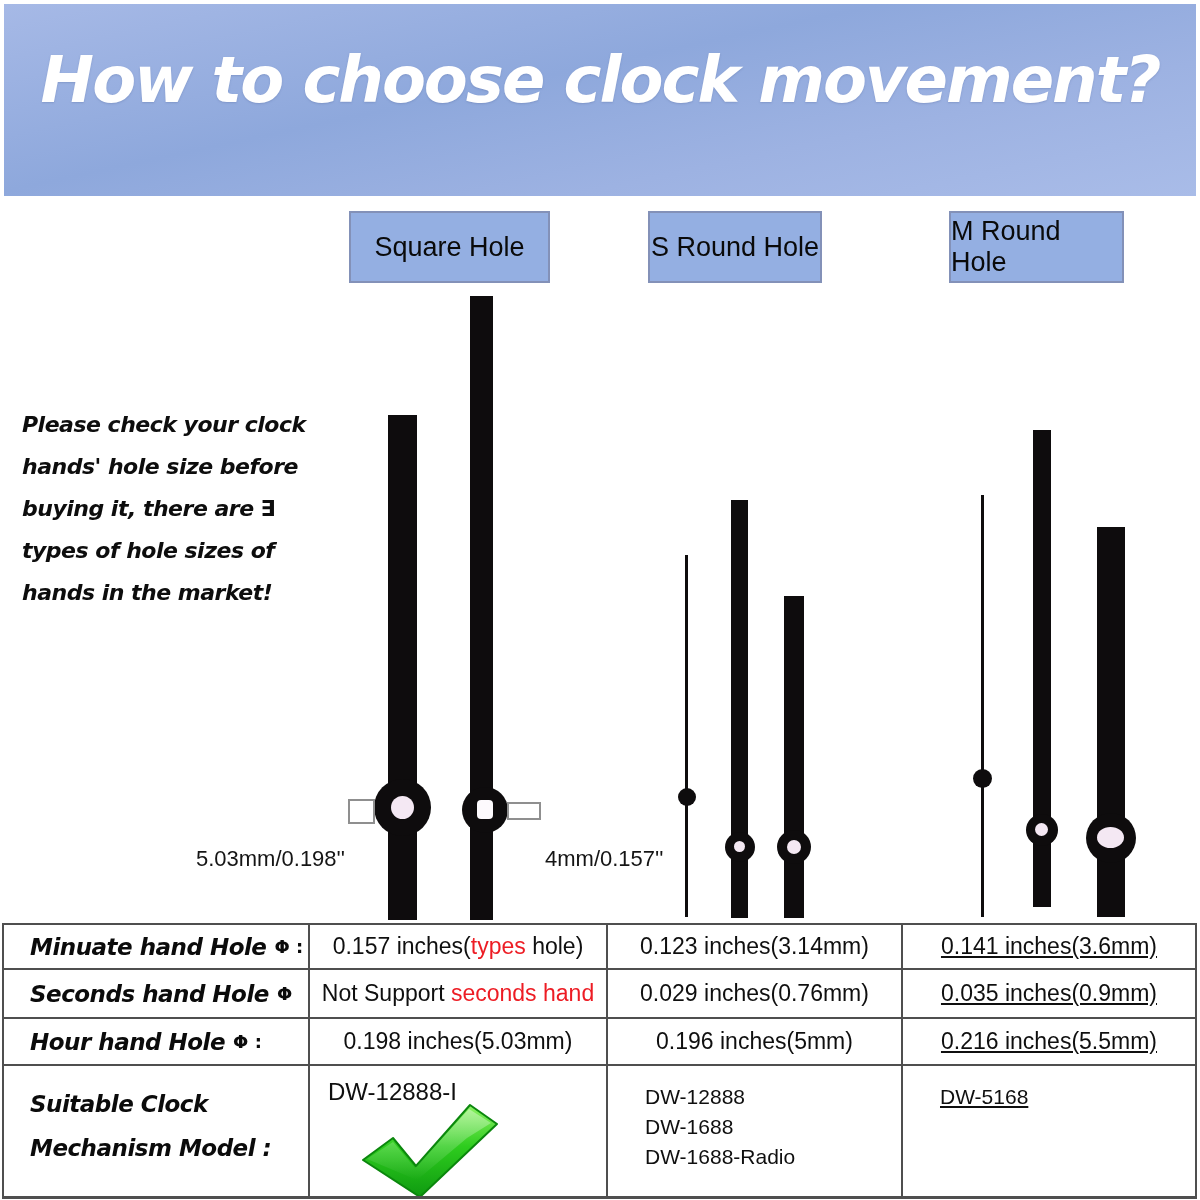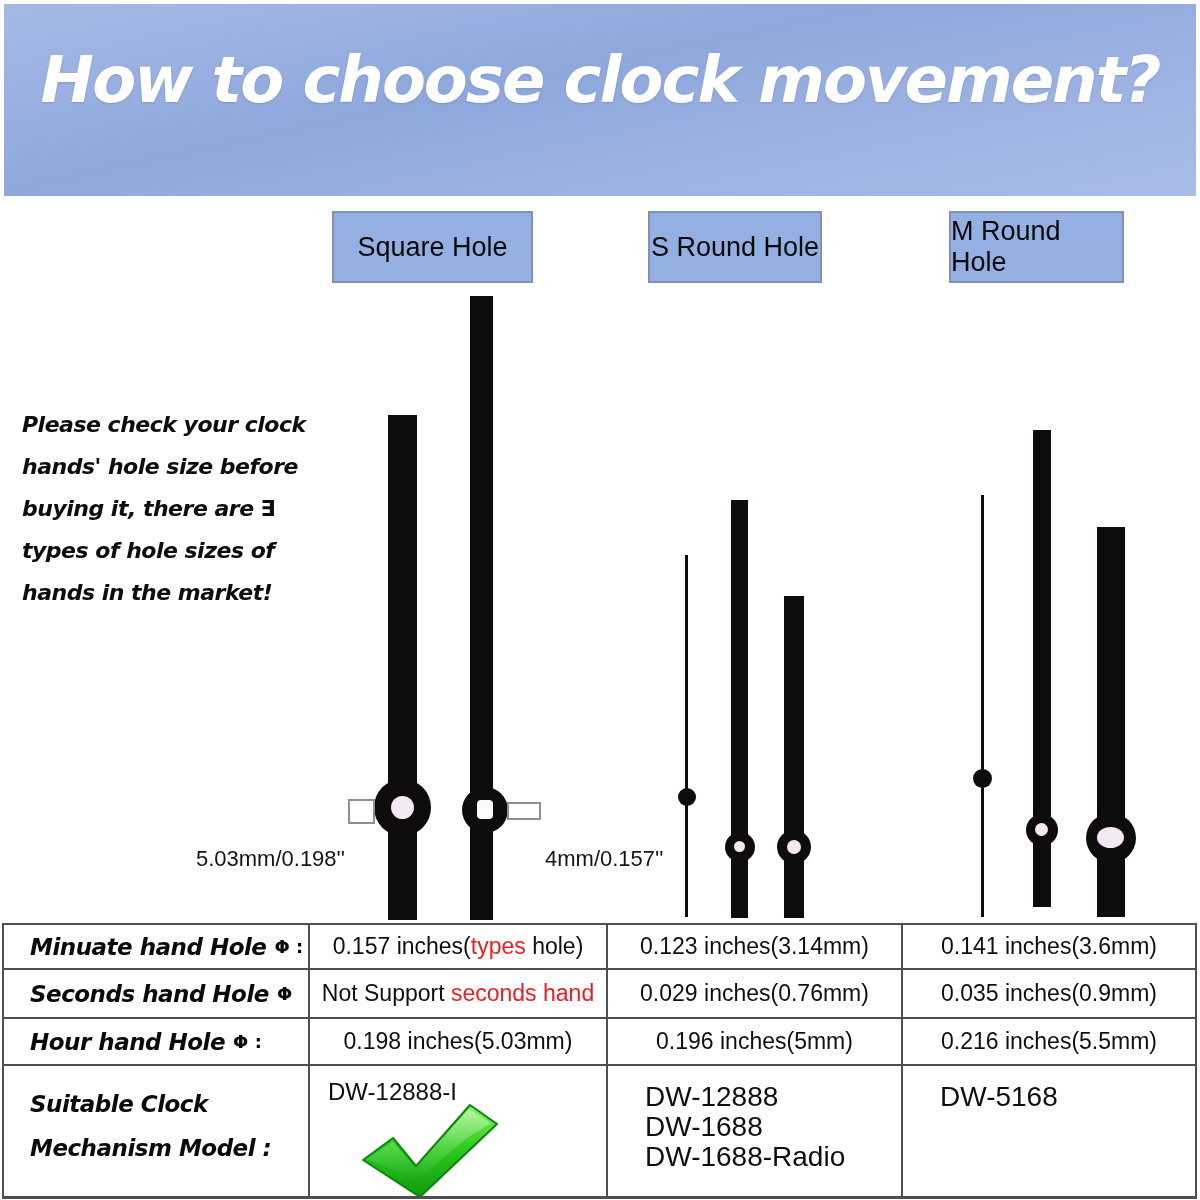--- a/index.html
+++ b/index.html
@@ -21,21 +21,21 @@
     text-shadow:0 1px 2px rgba(90,110,160,0.35); white-space:nowrap;
   }
 
   
   .colbox {
     position:absolute; top:211px; height:72px; box-sizing:border-box;
     background:#94afe2; border:2px solid #8391b8;
     display:flex; align-items:center; justify-content:center;
     font-size:27px; color:#0a0a0a;
   }
-  .colbox.square { left:332px; width:201px;align-items:center; }
+  .colbox.square { left:349px; width:201px;align-items:center; }
   .colbox.sround { left:648px; width:174px; }
   .colbox.mround { left:949px; width:175px; }
 
   
   .intro {
     position:absolute; left:22px; top:404px; width:330px;
     font-family:"DejaVu Sans", sans-serif; font-weight:bold; font-style:italic;
     font-size:22px; letter-spacing:-0.5px; line-height:42px; color:#0d0d0d;
     white-space:pre-line;
   }
@@ -53,37 +53,37 @@
     position:absolute; left:2px; top:923px; width:1195px; height:276px;
     display:grid; grid-template-columns:306px 298px 295px 1fr;
     grid-template-rows:45px 49px 47px 1fr;
     border:2px solid #4f4f4f; border-bottom-width:3px; box-sizing:border-box;
     background:#ffffff;
   }
   .cell {
     border-right:2px solid #4f4f4f; border-bottom:2px solid #4f4f4f;
     box-sizing:border-box; display:flex; align-items:center; overflow:hidden;
   }
-  .cell.last-col { border-right:none; }
+  .cell.last-col { border-right:none;text-decoration:underline; }
   .cell.last-row { border-bottom:none; }
   .label-cell {
     padding-left:26px;
     font-family:"DejaVu Sans", sans-serif; font-weight:bold; font-style:italic;
     font-size:23px; letter-spacing:-0.5px; color:#0b0b0b;
   }
   .label-cell .sym {
     font-style:normal; font-weight:600; font-size:18px; margin-left:8px; letter-spacing:0;
   }
   .value-cell { justify-content:center; font-size:23px; color:#0f0f0f; text-align:center; }
   .red { color:#ed1c24; }
   .model-label { align-items:flex-start; padding-top:16px; line-height:44px; white-space:pre-line; }
   .model-cell  { position:relative; align-items:flex-start; justify-content:flex-start;
                  padding:12px 0 0 18px; font-size:24px; color:#0f0f0f; }
   .model-cell-multi { align-items:flex-start; justify-content:flex-start;
-                 padding:16px 0 0 37px; font-size:28px; line-height:30px;
+                 padding:16px 0 0 37px; font-size:21px; line-height:30px;
                  color:#0f0f0f; white-space:pre-line; }
   .check-wrap { position:absolute; left:45px; top:36px; width:150px; height:96px; }
 </style>
 </head>
 <body>
 
 <div class="page">
 
   <div class="header">
     <div class="title">How to choose clock movement?</div>

